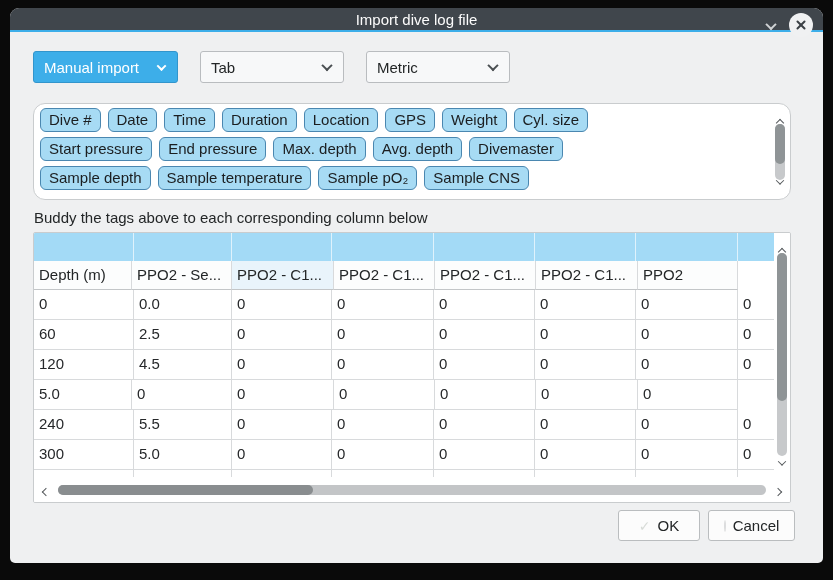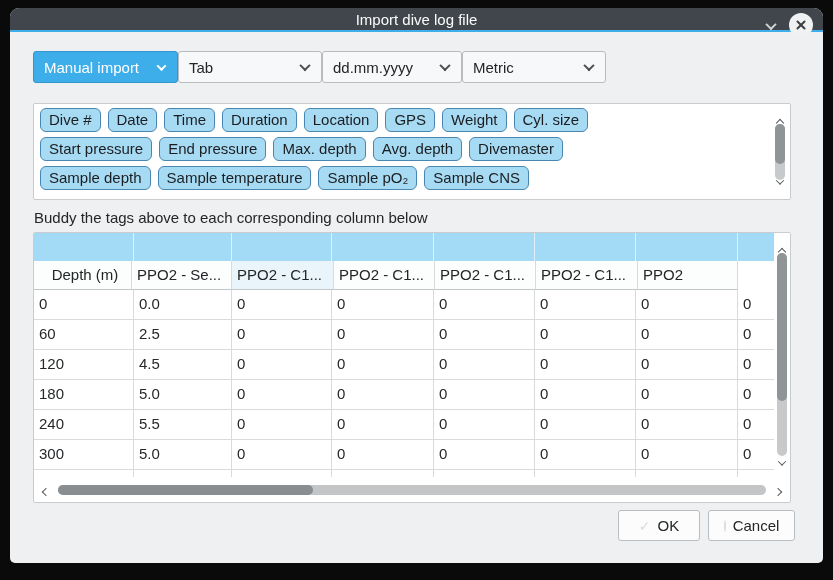--- a/index.html
+++ b/index.html
@@ -25,30 +25,30 @@
   .chev.right{transform:rotate(-45deg);}
   .chev.dark{border-color:#4a4f52;}
   .chev.sb{width:6px;height:6px;border-width:1.6px;border-color:#55595c;}
   .tb-close{width:24px;height:24px;border-radius:50%;background:#f0f1f2;position:relative;cursor:pointer;}
   .x-bar{position:absolute;left:50%;top:50%;width:12px;height:2px;background:#3b4045;border-radius:1px;}
   .x-bar.a{transform:translate(-50%,-50%) rotate(45deg);}
   .x-bar.b{transform:translate(-50%,-50%) rotate(-45deg);}
   .accent{height:2px;background:var(--accent);}
 
   
-  .combo-row{display:flex;gap:0;padding:19px 0 0 23px;}
+  .combo-row{display:flex;gap:22px;padding:19px 0 0 23px;}
   .combo{height:32px;background:#f7f8f9;border:1px solid #b9bcbf;border-radius:3px;
     display:flex;align-items:center;justify-content:space-between;padding:0 12px 0 10px;
     font-size:15px;color:var(--text);cursor:pointer;}
   .combo.blue{background:var(--accent);border-color:#3295cc;color:#fff;}
   .combo.blue .chev{border-color:#fff;width:7px;height:7px;}
 
   
   .tagbox{position:absolute;left:23px;top:95px;width:758px;height:97px;background:#fff;
-    border:1px solid var(--box-border);border-radius:2px;overflow:hidden;}
+    border:1px solid var(--box-border);border-radius:12px;overflow:hidden;}
   .tag-rows{position:absolute;left:6px;top:4px;right:22px;}
   .tag-row{display:flex;gap:7px;margin-bottom:5px;}
   .chip{display:inline-block;background:var(--chip);border:1px solid var(--chip-border);
     border-radius:6px;padding:1px 8px 2px;font-size:15px;color:#1b1e20;height:24px;
     line-height:20px;white-space:nowrap;cursor:grab;}
 
   
   .vscroll{position:absolute;top:0;bottom:0;right:0;}
   .vs-track{position:absolute;left:50%;transform:translateX(-50%);width:10px;background:#c7c9cb;border-radius:5px;}
   .vs-thumb{position:absolute;left:50%;transform:translateX(-50%);width:10px;background:#8f9496;border-radius:5px;}
@@ -119,24 +119,20 @@
 
   <div class="combo-row">
     <div class="combo blue" style="width:145px">
       <span>Manual import</span>
       <i class="chev down"></i>
     </div>
     <div class="combo" style="width:144px">
       <span>Tab</span>
       <i class="chev down dark"></i>
     </div>
-    <div class="combo" style="width:140px">
-      <span>dd.mm.yyyy</span>
-      <i class="chev down dark"></i>
-    </div>
     <div class="combo" style="width:144px">
       <span>Metric</span>
       <i class="chev down dark"></i>
     </div>
   </div>
 
   <div class="tagbox">
     <div class="tag-rows" id="tagRows">
         <div class="tag-row">
           <span class="chip">Dive #</span>
@@ -178,21 +174,21 @@
           <div class="cell drop-cell" style="width: 100px;"></div>
           <div class="cell drop-cell" style="width: 98px;"></div>
           <div class="cell drop-cell" style="width: 100px;"></div>
           <div class="cell drop-cell" style="width: 102px;"></div>
           <div class="cell drop-cell" style="width: 101px;"></div>
           <div class="cell drop-cell" style="width: 101px;"></div>
           <div class="cell drop-cell" style="width: 102px;"></div>
           <div class="cell drop-cell" style="width: 100px;"></div>
         </div>
       <div class="trow" id="headRow">
-          <div class="cell head-cell" style="width: 98px; text-align: center;">Depth (m)</div>
+          <div class="cell head-cell" style="width: 98px;">Depth (m)</div>
           <div class="cell head-cell" style="width: 100px;">PPO2 - Se...</div>
           <div class="cell head-cell hl" style="width: 102px;">PPO2 - C1...</div>
           <div class="cell head-cell" style="width: 101px;">PPO2 - C1...</div>
           <div class="cell head-cell" style="width: 101px;">PPO2 - C1...</div>
           <div class="cell head-cell" style="width: 102px;">PPO2 - C1...</div>
           <div class="cell head-cell" style="width: 100px;">PPO2</div>
         </div>
       <div id="dataRows">
           <div class="trow">
             <div class="cell data-cell" style="width: 100px;">0</div>
@@ -218,21 +214,20 @@
             <div class="cell data-cell" style="width: 100px;">120</div>
             <div class="cell data-cell" style="width: 98px;">4.5</div>
             <div class="cell data-cell" style="width: 100px;">0</div>
             <div class="cell data-cell" style="width: 102px;">0</div>
             <div class="cell data-cell" style="width: 101px;">0</div>
             <div class="cell data-cell" style="width: 101px;">0</div>
             <div class="cell data-cell" style="width: 102px;">0</div>
             <div class="cell data-cell" style="width: 100px;">0</div>
           </div>
           <div class="trow">
-            <div class="cell data-cell" style="width: 100px;">180</div>
             <div class="cell data-cell" style="width: 98px;">5.0</div>
             <div class="cell data-cell" style="width: 100px;">0</div>
             <div class="cell data-cell" style="width: 102px;">0</div>
             <div class="cell data-cell" style="width: 101px;">0</div>
             <div class="cell data-cell" style="width: 101px;">0</div>
             <div class="cell data-cell" style="width: 102px;">0</div>
             <div class="cell data-cell" style="width: 100px;">0</div>
           </div>
           <div class="trow">
             <div class="cell data-cell" style="width: 100px;">240</div>

